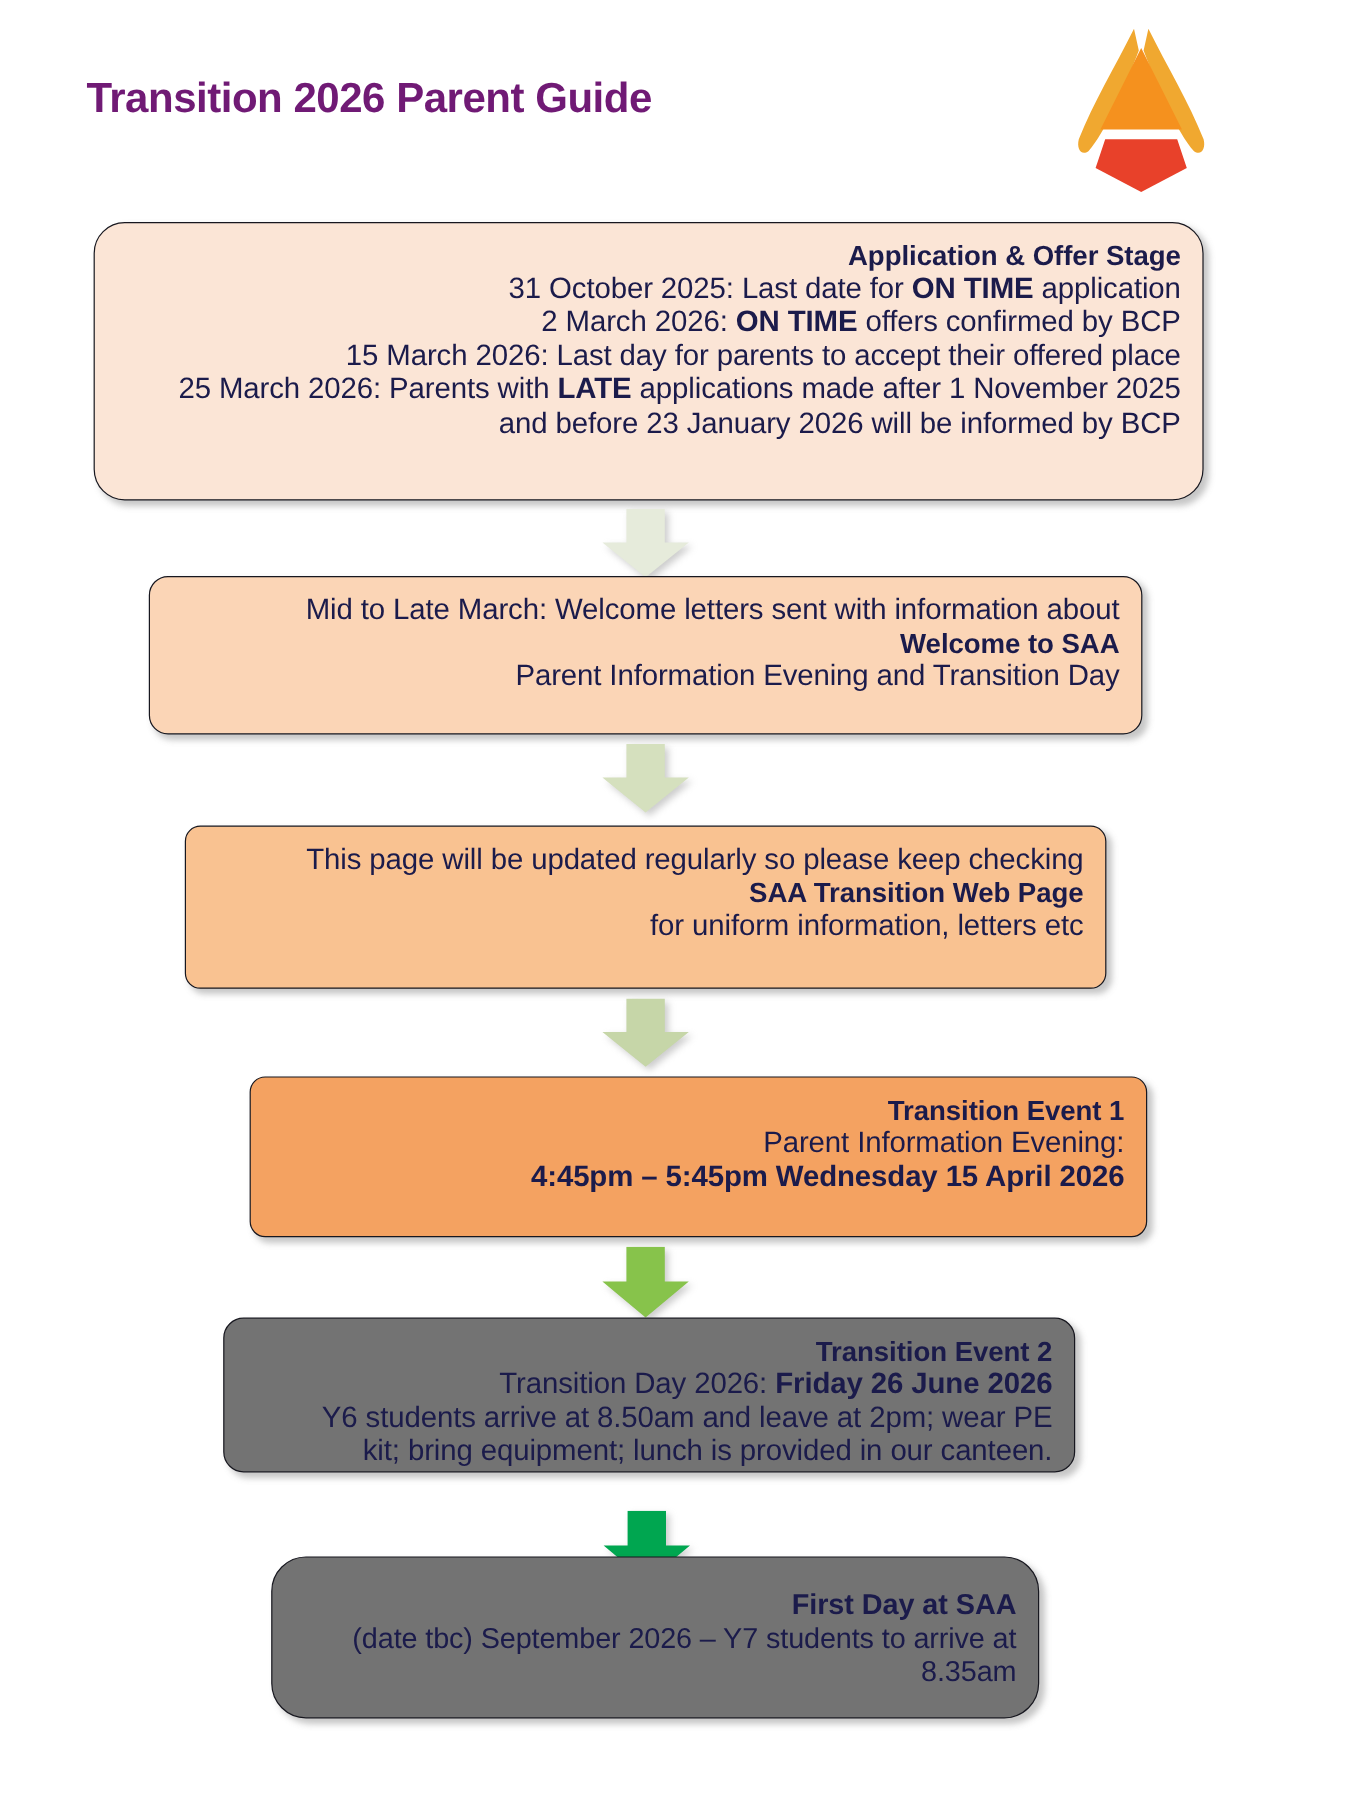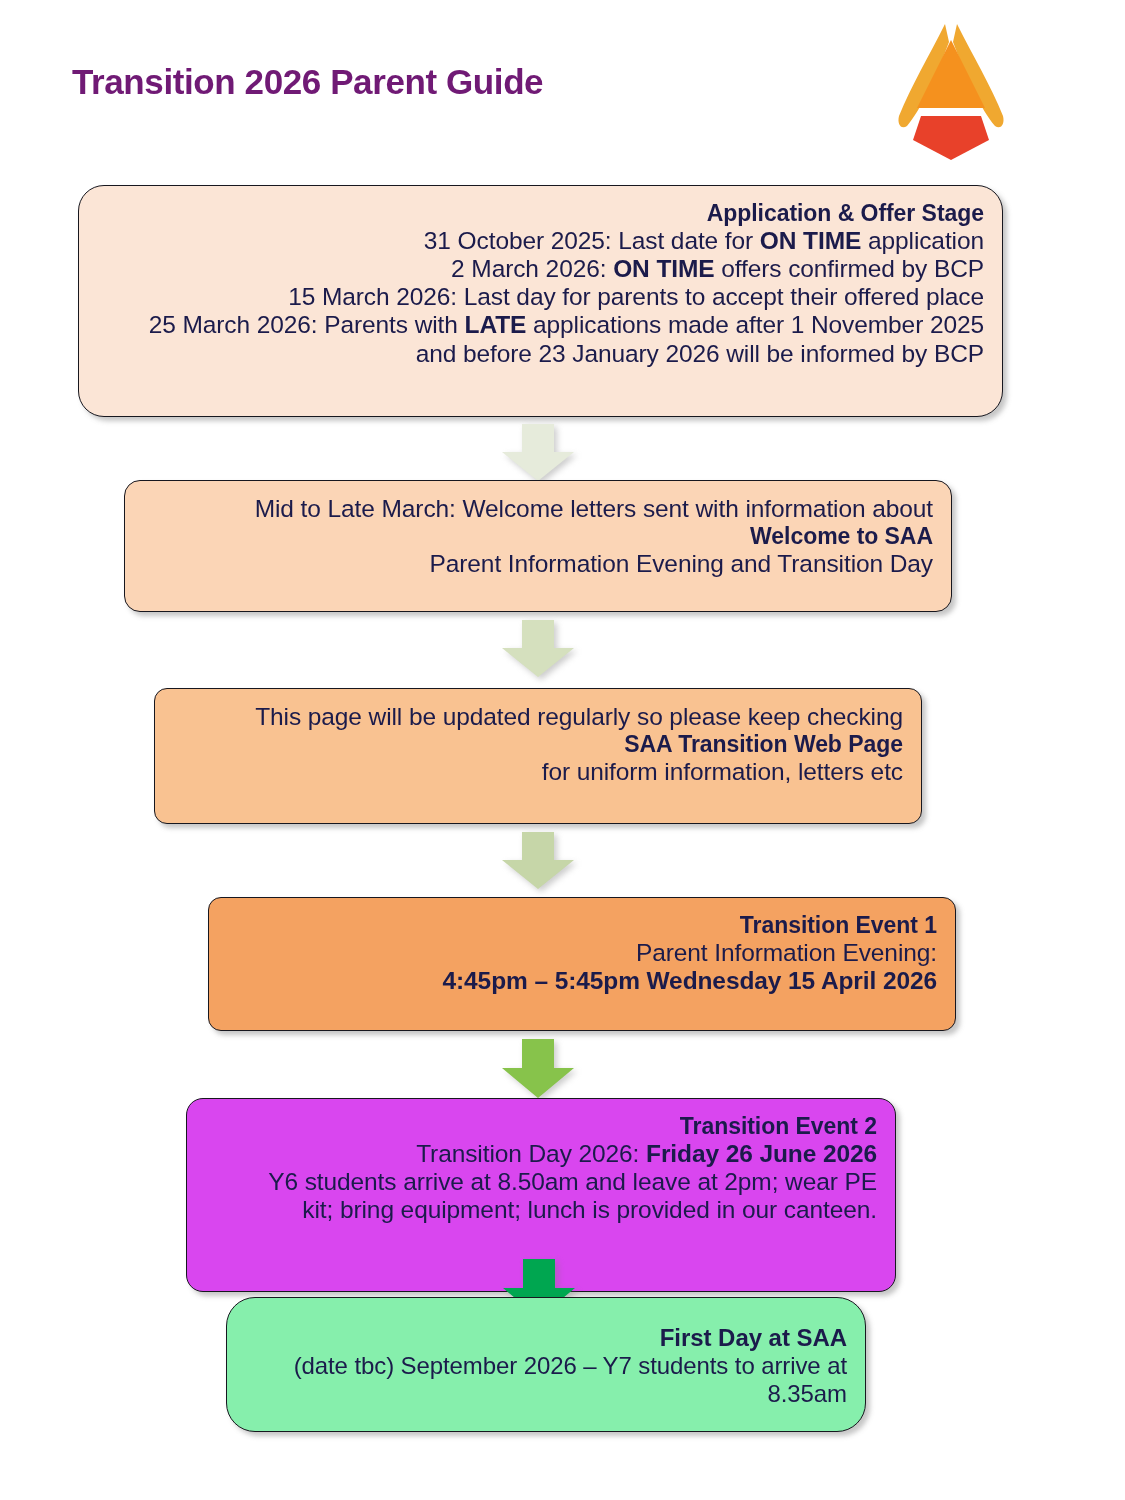--- a/index.html
+++ b/index.html
@@ -86,27 +86,27 @@
     background: #F9C291;
     border-radius: 13px;
   }
   #node-4 {
     left: 166px; top: 897px;  width: 748px; height: 134px;
     background: #F4A261;
     border-radius: 13px;
     margin-left: 42px;
   }
   #node-5 {
-    left: 186px; top: 1098px; width: 710px; height: 194px;
-    background: #d946ef;
+    left: 186px; top: 1098px; width: 710px; height: 129px;
+    background: #737373;
     border-radius: 17px;
   }
   #node-6 {
     left: 226px; top: 1297px; width: 640px; height: 135px;
-    background: #86efac;
+    background: #737373;
     border-radius: 29px;
     padding-top: 26px;
   }
   #node-6 .line { font-size: 24px; }
 
   
   .arrow {
     position: absolute;
     filter: drop-shadow(3px 3px 3px rgba(120,120,120,0.38));
   }

